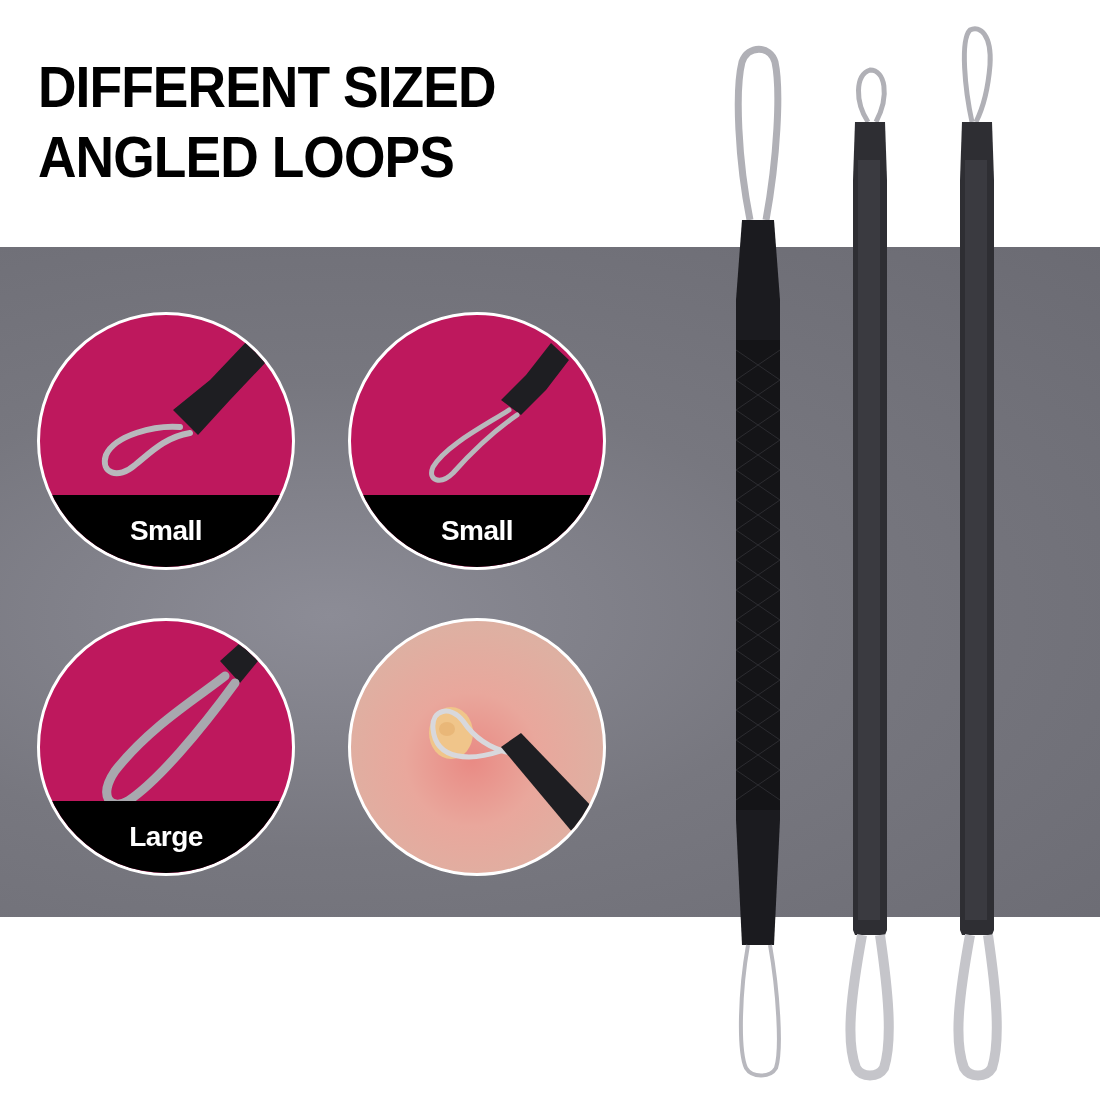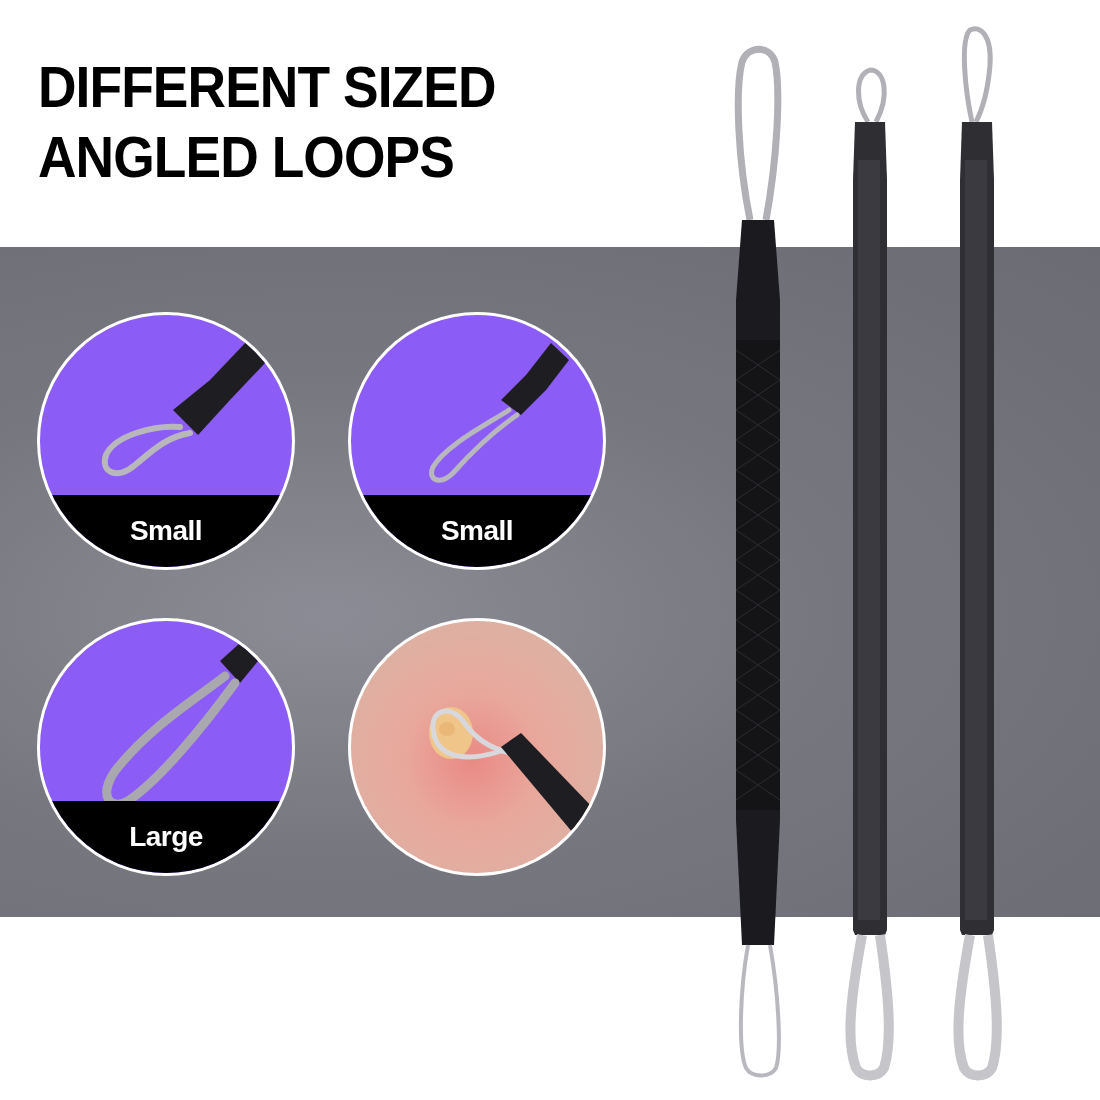--- a/index.html
+++ b/index.html
@@ -1,21 +1,21 @@
 <!DOCTYPE html>
 <html><head>
 <meta charset="utf-8">
 <style>
   html, body { margin:0; padding:0; }
   body { width:1100px; height:1100px; position:relative; overflow:hidden; background:#ffffff; font-family:"Liberation Sans", sans-serif; }
   .band { position:absolute; left:0; top:247px; width:1100px; height:670px;
     background: radial-gradient(ellipse at 30% 55%, #8c8c96 0%, #77777f 45%, #6b6b73 100%); }
   .headline { position:absolute; left:38px; top:52px; margin:0; font-weight:700; font-size:58px; line-height:70px; color:#000; letter-spacing:-1px; transform:scaleX(0.92); transform-origin:left top; }
   .headline span { display:block; }
-  .circle { position:absolute; width:258px; height:258px; border-radius:50%; overflow:hidden; background:#8b5cf6; border:3px solid #fff; box-sizing:border-box; }
+  .circle { position:absolute; width:258px; height:258px; border-radius:50%; overflow:hidden; background:#be185d; border:3px solid #fff; box-sizing:border-box; }
   .circle .label-bar { position:absolute; left:0; bottom:0; width:100%; height:72px; background:#000; }
   .circle .label { position:absolute; left:0; width:100%; bottom:20px; text-align:center; color:#fff; font-weight:700; font-size:28px; letter-spacing:-0.5px; }
   .circle svg { position:absolute; left:0; top:0; }
   .skin { background: radial-gradient(circle at 48% 55%, #e98a84 0%, #e9a79c 35%, #deb0a2 70%, #d9ae9f 100%); }
   .tool { position:absolute; }
 </style>
 </head>
 <body>
 
 <div class="band"></div>

